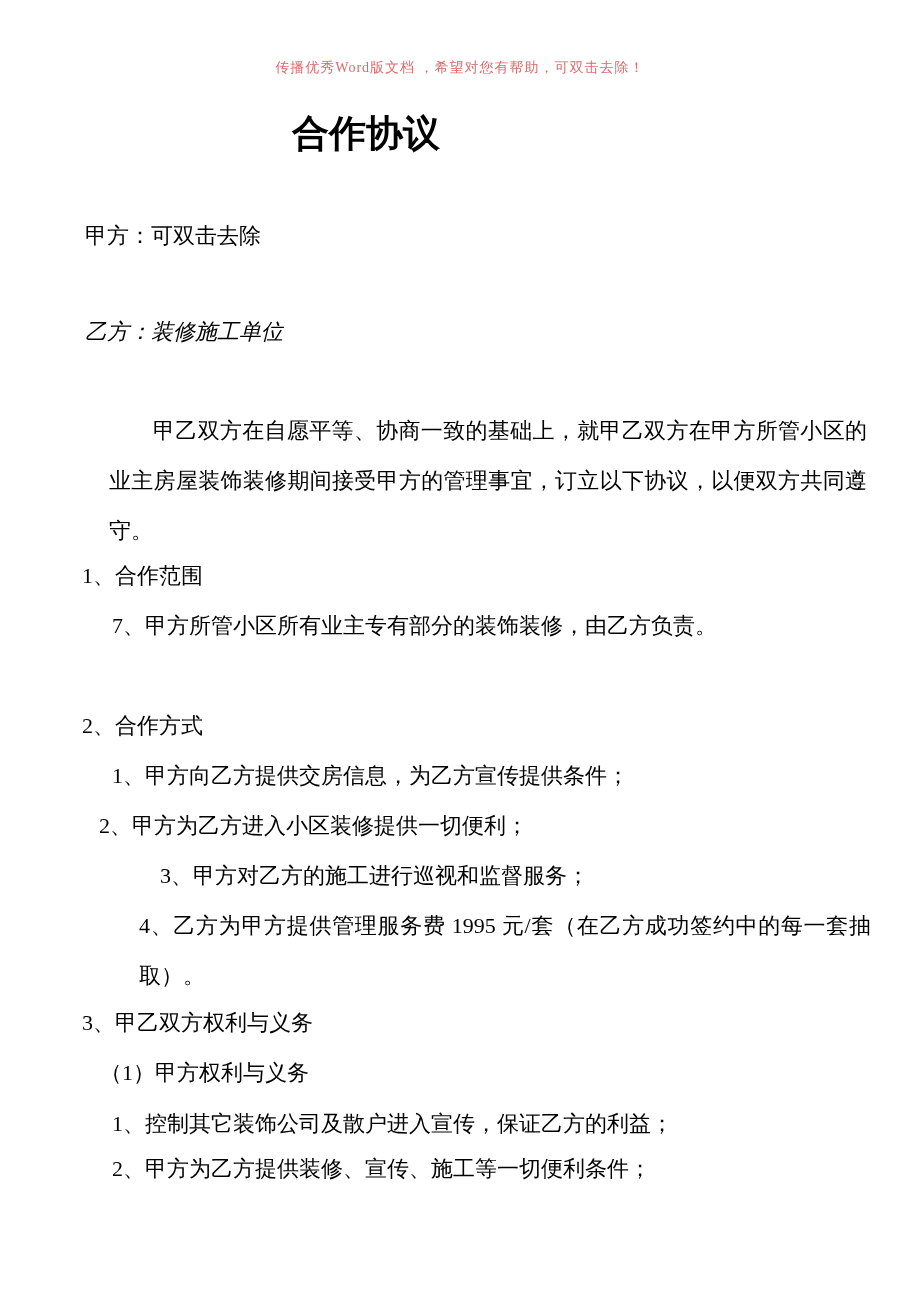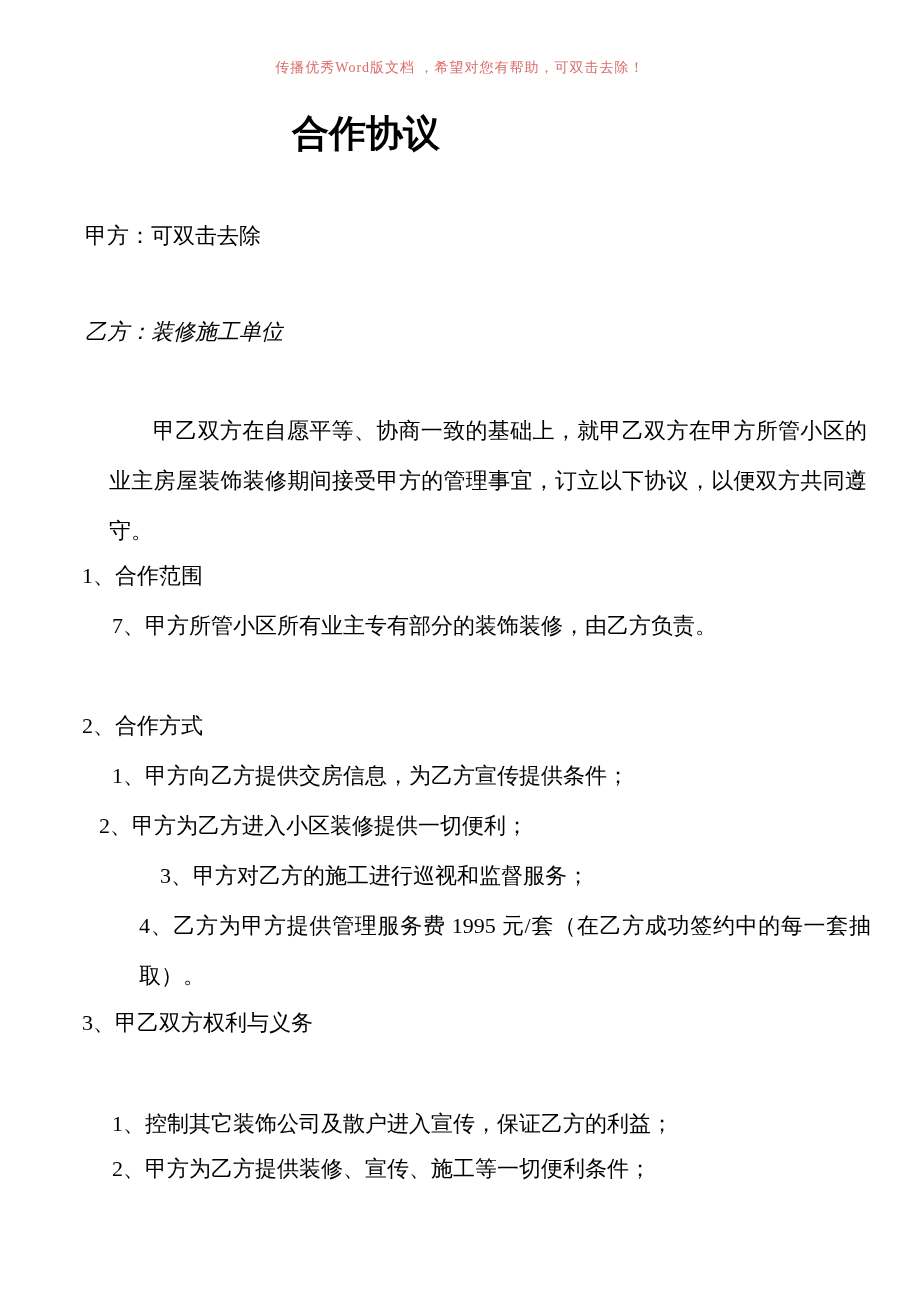--- a/index.html
+++ b/index.html
@@ -85,16 +85,17 @@
   <div class="line sec1-head">1、合作范围</div>
   <div class="line sec1-it1">7、甲方所管小区所有业主专有部分的装饰装修，由乙方负责。</div>
 
   <div class="line sec2-head">2、合作方式</div>
   <div class="line sec2-it1">1、甲方向乙方提供交房信息，为乙方宣传提供条件；</div>
   <div class="line sec2-it2">2、甲方为乙方进入小区装修提供一切便利；</div>
   <div class="line sec2-it3">3、甲方对乙方的施工进行巡视和监督服务；</div>
   <div class="wrapblock sec2-it4">4、乙方为甲方提供管理服务费 1995 元/套（在乙方成功签约中的每一套抽取）。</div>
 
   <div class="line sec3-head">3、甲乙双方权利与义务</div>
+  <div class="line sec3-sub">（1）甲方权利与义务</div>
   <div class="line sec3-it1">1、控制其它装饰公司及散户进入宣传，保证乙方的利益；</div>
   <div class="line sec3-it2">2、甲方为乙方提供装修、宣传、施工等一切便利条件；</div>
 
 </div>
 
 </body></html>

